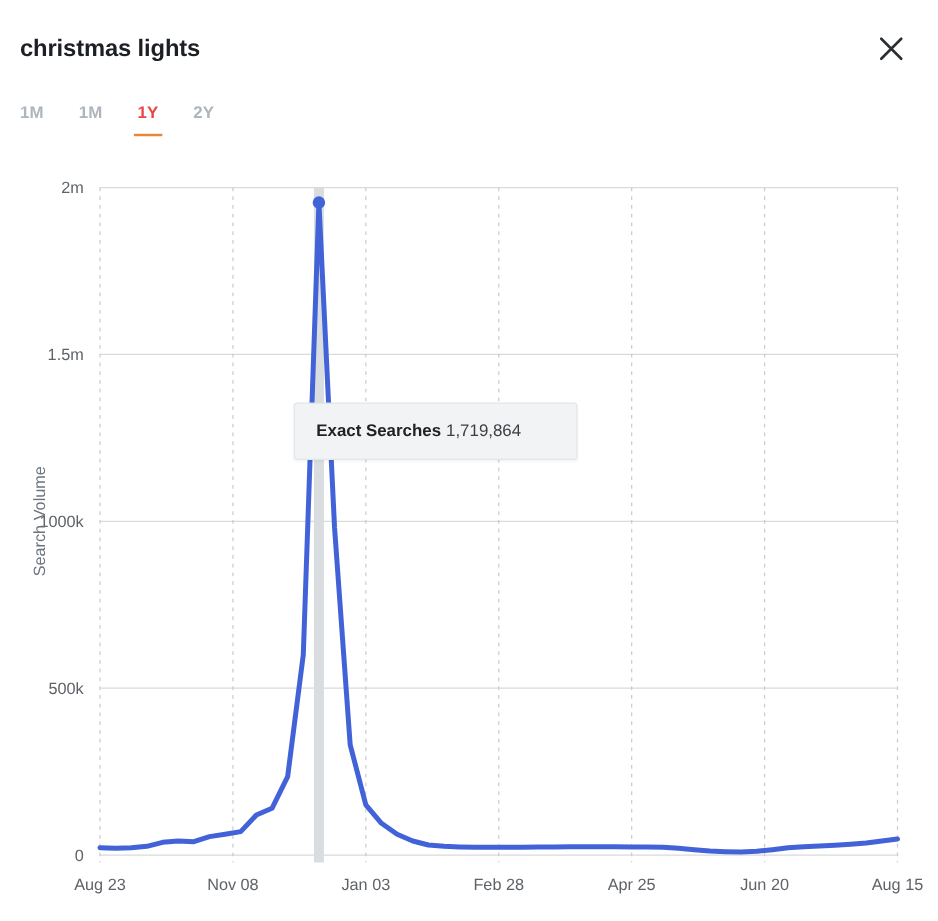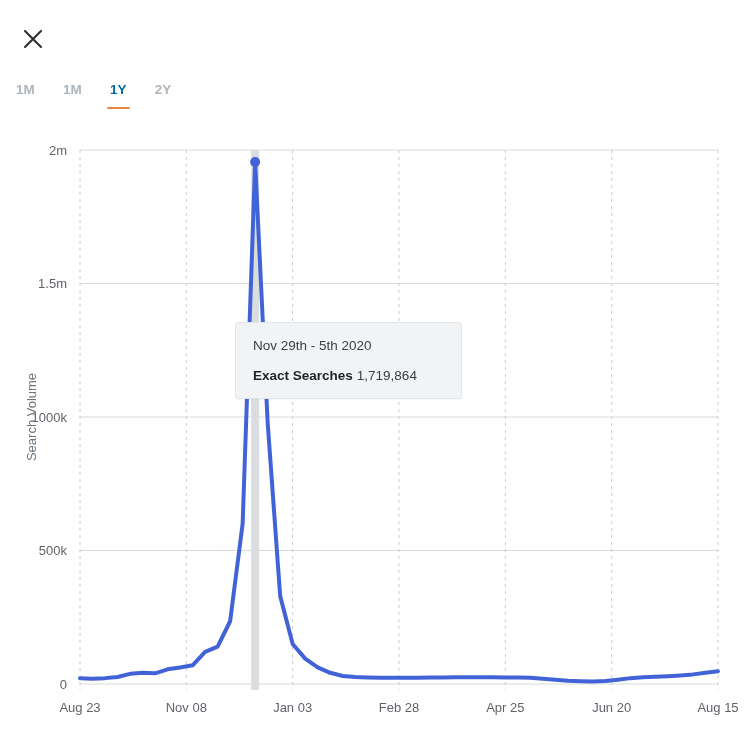--- a/index.html
+++ b/index.html
@@ -81,21 +81,21 @@
     font-size: 13.5px;
     font-weight: bold;
     color: #adb5bd;
     line-height: 20px;
     padding-bottom: 9px;
     cursor: pointer;
     user-select: none;
     letter-spacing: 0.1px;
   }
   .range-tab.active {
-    color: #0369a1;
+    color: #ef4444;
   }
   .range-tab.active::after {
     content: "";
     position: absolute;
     left: -3px;
     right: -3px;
     bottom: 0;
     height: 2.5px;
     background: #e8863c;
     border-radius: 1px;
@@ -155,20 +155,21 @@
   }
   .tt-value {
     font-size: 13.5px;
     color: #3c4043;
   }
 </style>
 </head>
 <body>
 
 <div class="panel-header">
+  <div class="panel-title">christmas lights</div>
   <button class="close-btn">
     <span>
       <svg width="24" height="24" viewBox="0 0 24 24" aria-hidden="true">
         <path d="M4 4 L20 20 M20 4 L4 20" stroke="#2b2f33" stroke-width="2.1" stroke-linecap="round" fill="none"></path>
       </svg>
     </span>
   </button>
 </div>
 
 <div class="section-bar">
@@ -221,19 +222,18 @@
     <g id="g-series">
         <path d="M80.00 546.13 L92.51 546.66 L105.02 546.13 L117.53 545.06 L130.04 541.85 L142.55 540.79 L155.06 541.32 L167.57 537.32 L180.08 535.45 L192.59 533.31 L205.10 519.96 L217.61 514.62 L230.12 489.25 L242.63 391.80 L255.14 30.08 L267.65 290.34 L280.16 463.89 L292.67 511.95 L305.18 526.63 L317.69 535.45 L330.20 540.79 L342.71 543.99 L355.22 545.06 L367.73 545.59 L380.24 545.86 L392.75 545.86 L405.25 545.86 L417.76 545.86 L430.27 545.59 L442.78 545.59 L455.29 545.33 L467.80 545.33 L480.31 545.33 L492.82 545.33 L505.33 545.59 L517.84 545.59 L530.35 545.86 L542.86 546.66 L555.37 547.73 L567.88 548.80 L580.39 549.33 L592.90 549.60 L605.41 549.06 L617.92 547.73 L630.43 546.13 L642.94 545.33 L655.45 544.79 L667.96 544.26 L680.47 543.46 L692.98 542.39 L705.49 540.79 L718.00 539.18" fill="none" stroke="#4263d8" stroke-width="4" stroke-linejoin="round" stroke-linecap="round"></path>
       </g>
     <g id="g-point">
         <circle cx="255.1372549019608" cy="30.08201699999995" r="5" fill="#4263d8"></circle>
       </g>
     <text id="y-axis-title" class="y-axis-title" x="-285" y="36" transform="rotate(-90)" text-anchor="middle">Search Volume</text>
   </svg>
 
   <div class="chart-tooltip">
-    <div class="tt-date">Nov 29th - 5th 2020</div>
     <div class="tt-row">
       <span class="tt-label">Exact Searches</span>
       <span class="tt-value">1,719,864</span>
     </div>
   </div>
 </div>
 
 </body></html>

